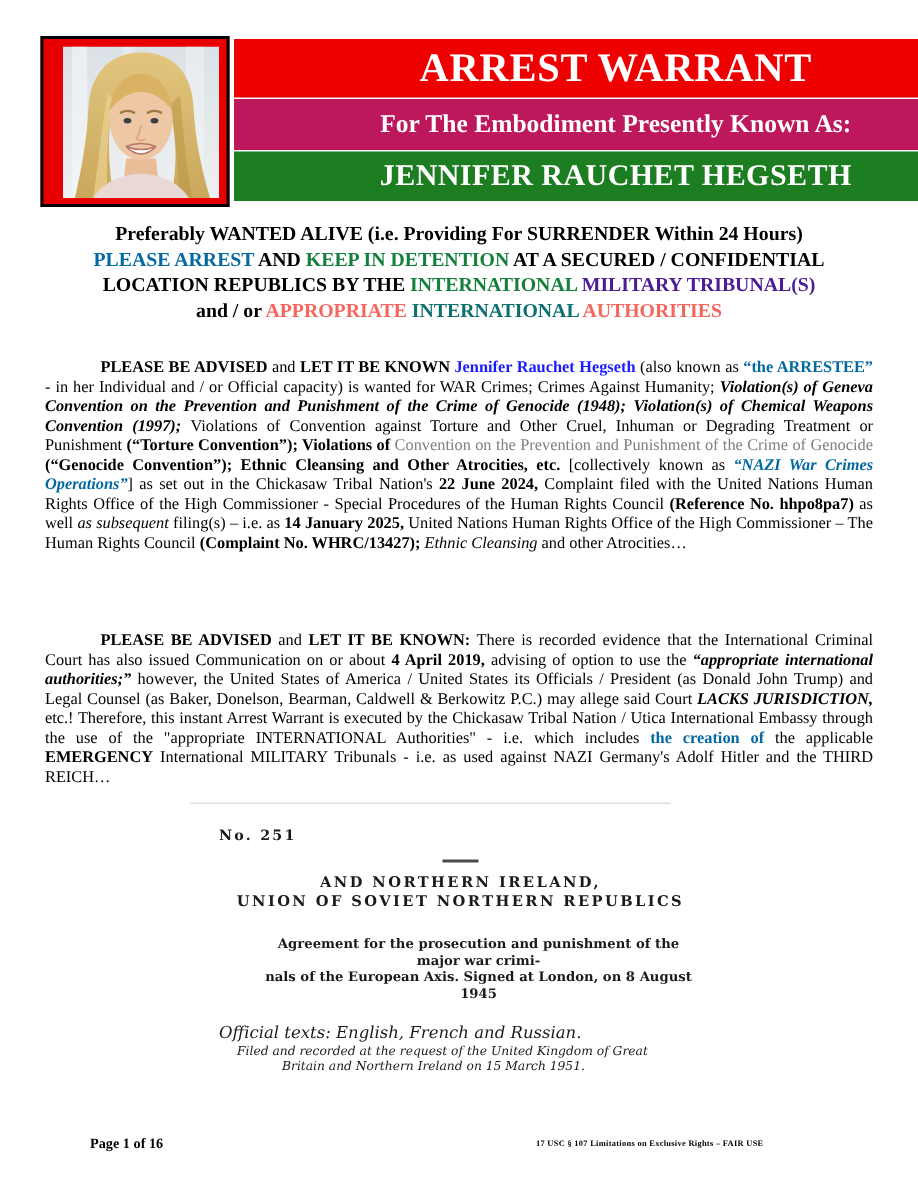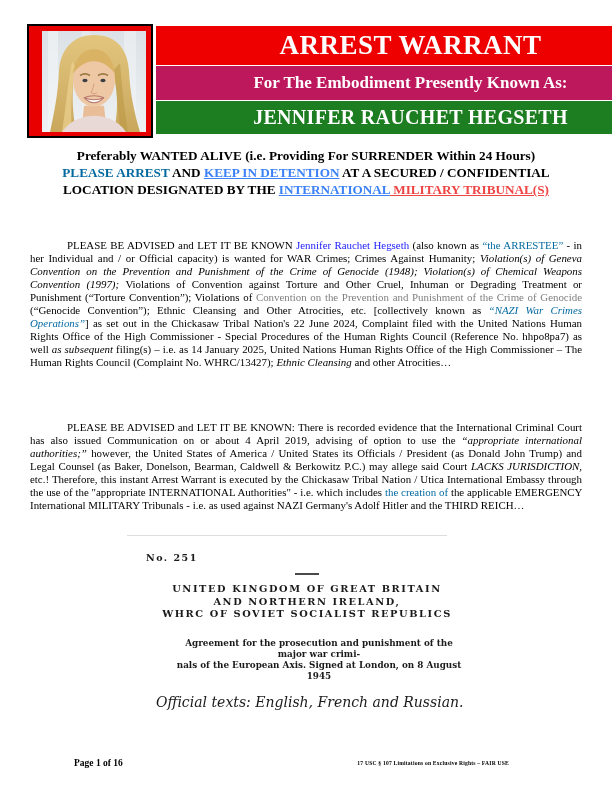--- a/index.html
+++ b/index.html
@@ -28,46 +28,46 @@
     font-weight:bold;font-size:13.2px;line-height:17px;
   }
   
   .para{
     position:absolute;left:30px;width:552px;text-align:justify;
     font-size:10.9px;line-height:13px;
   }
   #paragraph-1{top:228px;text-indent:37px;}
   #paragraph-2{top:410px;text-indent:37px;}
   
-  .b{font-weight:normal;margin-top:48px;}
+  .b{font-weight:bold;margin-top:48px;}
   .i{font-style:italic;}
   .u{}
   .red{color:#0369a1;}
   .blue{color:#1a1aff;}
   .gray{color:#808080;}
-  .green{color:#3b82f6;text-decoration:underline;}
-  .magenta{color:#ef4444;text-decoration:underline;}
+  .green{color:#15803d;}
+  .magenta{color:#4c1d95;}
   .salmon{color:#f4665e;}
   .teal{color:#0d6f6f;}
   
   .scan-edge{position:absolute;left:127px;top:535px;width:320px;height:1px;background:#dedede;}
   .treaty{
     position:absolute;left:146px;top:552px;width:322px;
     font-family:"DejaVu Serif",serif;color:#1a1a1a;
   }
   .treaty .doc-no{font-weight:bold;font-size:9.5px;letter-spacing:1.5px;}
   .treaty .rule{width:24px;height:2px;background:#4a4a4a;margin:10px auto 8px auto;}
   .treaty .parties{text-align:center;font-weight:bold;font-size:9.8px;line-height:12.5px;letter-spacing:1.6px;margin-top:4px;}
   .treaty .parties span{display:block;}
   .treaty .agreement{text-align:center;font-weight:bold;font-size:8.8px;line-height:11px;margin-top:17px;margin-left:24px;}
   .treaty .agreement span{display:block;}
-  .treaty .official{font-style:italic;font-size:14px;line-height:10.5px;margin-top:15px;margin-left:10px;}
+  .treaty .official{font-style:italic;font-size:11px;line-height:10.5px;margin-top:15px;margin-left:0;}
   .treaty .filed{font-style:italic;font-size:8.2px;line-height:10.5px;margin-left:12px;width:300px;padding-left:30px;text-indent:-30px;box-sizing:border-box;}
   
-  .page-num{position:absolute;left:74px;top:758px;font-weight:bold;font-size:9.5px;}
+  .page-num{position:absolute;left:60px;top:758px;font-weight:bold;font-size:9.5px;}
   .rights-note{position:absolute;right:103px;top:760px;font-weight:bold;font-size:5.6px;letter-spacing:.2px;}
 </style>
 </head>
 <body>
 
 <div class="photo-frame">
   <svg viewBox="0 0 104 100" preserveAspectRatio="none" aria-label="portrait photo">
     <defs>
       <linearGradient id="bgG" x1="0" y1="0" x2="0" y2="1">
         <stop offset="0" stop-color="#dbe1e6"></stop>
@@ -114,37 +114,38 @@
     <span>For The Embodiment Presently Known As:</span>
   </div>
   <div class="bar bar-name">
     <span>JENNIFER RAUCHET HEGSETH</span>
   </div>
 </div>
 
 <div class="headline">
   <div><span>Preferably WANTED ALIVE (i.e. Providing For SURRENDER </span><span class="u">Within 24 Hours</span><span>)</span></div>
   <div><span class="red">PLEASE ARREST</span><span> AND </span><span class="green">KEEP IN DETENTION</span><span> AT A SECURED / CONFIDENTIAL</span></div>
-  <div><span>LOCATION DESIGNATED BY THE </span><span class="green">INTERNATIONAL</span><span class="magenta"> MILITARY TRIBUNAL(S)</span></div>
+  <div><span>LOCATION REPUBLICS BY THE </span><span class="green">INTERNATIONAL</span><span class="magenta"> MILITARY TRIBUNAL(S)</span></div>
+  <div><span>and / or </span><span class="salmon">APPROPRIATE </span><span class="teal">INTERNATIONAL </span><span class="salmon">AUTHORITIES</span></div>
 </div>
 
 <p class="para" id="paragraph-1"><span class="b">PLEASE BE ADVISED</span><span> and </span><span class="b">LET IT BE KNOWN </span><span class="b blue">Jennifer Rauchet Hegseth</span><span> (also known as </span><span class="b red">“the ARRESTEE”</span><span> - in her Individual and / or Official capacity) is wanted for WAR Crimes; Crimes Against Humanity; </span><span class="b i">Violation(s) of Geneva Convention on the Prevention and Punishment of the Crime of Genocide (1948); Violation(s) of Chemical Weapons Convention (1997); </span><span>Violations of Convention against Torture and Other Cruel, Inhuman or Degrading Treatment or Punishment </span><span class="b">(“Torture Convention”); </span><span class="b">Violations of </span><span class="gray">Convention on the Prevention and Punishment of the Crime of Genocide </span><span class="b">(“Genocide Convention”); Ethnic Cleansing and Other Atrocities, etc. </span><span>[collectively known as </span><span class="b i red">“NAZI War Crimes Operations”</span><span>] as set out in the Chickasaw Tribal Nation's </span><span class="b">22 June 2024, </span><span>Complaint filed with the United Nations Human Rights Office of the High Commissioner - Special Procedures of the Human Rights Council </span><span class="b">(Reference No. hhpo8pa7) </span><span>as well </span><span class="i">as subsequent </span><span>filing(s) – i.e. as </span><span class="b">14 January 2025, </span><span>United Nations Human Rights Office of the High Commissioner – The Human Rights Council </span><span class="b">(Complaint No. WHRC/13427); </span><span class="i">Ethnic Cleansing </span><span>and other Atrocities…</span></p>
 
 <p class="para" id="paragraph-2"><span class="b">PLEASE BE ADVISED</span><span> and </span><span class="b">LET IT BE KNOWN:</span><span>  There is recorded evidence that the International Criminal Court has also issued Communication on or about </span><span class="b">4 April 2019, </span><span>advising of option to use the </span><span class="b i">“appropriate international authorities;”</span><span> however, the United States of America / United States its Officials / President (as Donald John Trump) and Legal Counsel (as Baker, Donelson, Bearman, Caldwell &amp; Berkowitz P.C.) may allege said Court </span><span class="b i">LACKS JURISDICTION,</span><span> etc.!  Therefore, this instant Arrest Warrant is executed by the Chickasaw Tribal Nation / Utica International Embassy through the use of the "appropriate INTERNATIONAL Authorities" - i.e. which includes </span><span class="b red">the creation of </span><span>the applicable </span><span class="b">EMERGENCY</span><span> International MILITARY Tribunals - i.e. as used against NAZI Germany's Adolf Hitler and the THIRD REICH…</span></p>
 
 <div class="scan-edge"></div>
 <div class="treaty">
   <div class="doc-no">No. 251</div>
   <div class="rule"></div>
   <div class="parties">
-    <span>UNITED KINGDOM OF GREAT BRITAIN</span>
     <span>AND NORTHERN IRELAND,</span>
-    <span>WHRC OF SOVIET SOCIALIST REPUBLICS</span>
+    <span>UNION OF SOVIET NORTHERN REPUBLICS</span>
   </div>
   <div class="agreement">
     <span>Agreement for the prosecution and punishment of the major war crimi-</span>
     <span>nals of the European Axis. Signed at London, on 8 August 1945</span>
   </div>
   <div class="official">Official texts: English, French and Russian.</div>
+  <div class="filed">Filed and recorded at the request of the United Kingdom of Great Britain and Northern Ireland on 15 March 1951.</div>
 </div>
 
 <div class="page-num">Page 1 of 16</div>
 <div class="rights-note">17 USC § 107 Limitations on Exclusive Rights – FAIR USE</div>
 
 </body></html>

